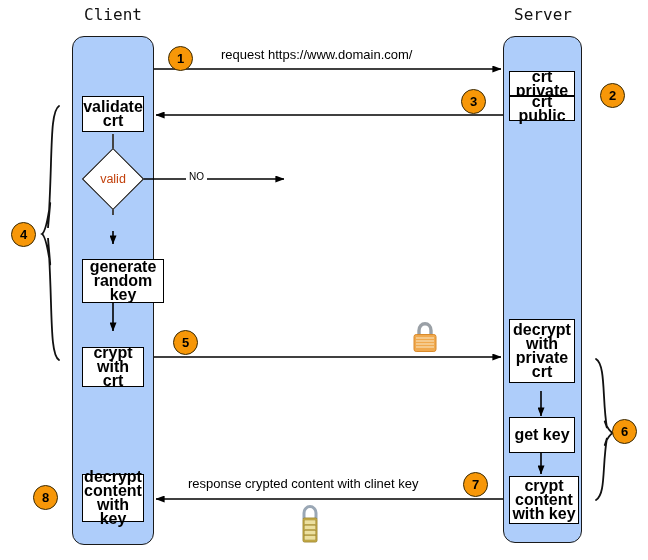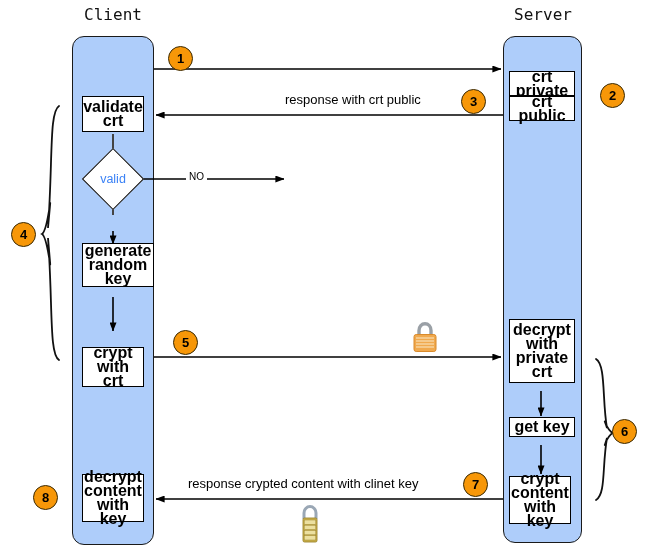--- a/index.html
+++ b/index.html
@@ -62,21 +62,21 @@
     box-sizing: border-box;
   }
   .diamond .dlabel {
     position: absolute;
     left: 0; top: 0;
     width: 100%; height: 100%;
     display: flex;
     align-items: center;
     justify-content: center;
     font-size: 12.5px;
-    color: #3b82f6;
+    color: #c2410c;
   }
   .msg-label {
     position: absolute;
     font-size: 13px;
     color: #000;
     white-space: nowrap;
   }
   .edge-label {
     position: absolute;
     font-size: 10px;
@@ -162,21 +162,21 @@
   </div>
 
   <div class="diamond" style="left:91px; top:157px; width:44px; height:44px;">
     <div class="dshape"></div>
     <div class="dlabel">valid</div>
   </div>
 
   <div class="edge-label" style="left:186px; top:171px;">NO</div>
   <div class="edge-label" style="left:96px; top:215px; background:#aecdfa;margin-top:43px;">YES</div>
 
-  <div class="pbox" style="left:82px; top:243px; width:72px; height:44px;">
+  <div class="pbox" style="left:82px; top:259px; width:82px; height:44px;">
     <span style="white-space:pre-line;">generate
 random
 key</span>
   </div>
 
   <div class="pbox" style="left:82px; top:347px; width:62px; height:40px;">
     <span style="white-space:pre-line;">crypt with
 crt</span>
   </div>
 
@@ -194,31 +194,31 @@
     <span>crt public</span>
   </div>
 
   <div class="pbox" style="left:509px; top:319px; width:66px; height:64px;">
     <span style="white-space:pre-line;">decrypt
 with
 private
 crt</span>
   </div>
 
-  <div class="pbox" style="left:509px; top:417px; width:66px; height:20px;justify-content:center;">
+  <div class="pbox" style="left:509px; top:417px; width:66px; height:36px;justify-content:center;">
     <span>get key</span>
   </div>
 
-  <div class="pbox" style="left:509px; top:476px; width:62px; height:48px;">
+  <div class="pbox" style="left:509px; top:476px; width:70px; height:48px;">
     <span style="white-space:pre-line;">crypt
 content
 with key</span>
   </div>
 
-  <div class="msg-label" style="left:285px; top:92px;">response with crt public</div>
+  <div class="msg-label" style="left:221px; top:47px;">request https://www.domain.com/</div>
   <div class="msg-label" style="left:188px; top:476px;">response crypted content with clinet key</div>
 
   <div class="step" style="left:168px; top:46px;">1</div>
   <div class="step" style="left:600px; top:83px;">2</div>
   <div class="step" style="left:461px; top:89px;">3</div>
   <div class="step" style="left:11px; top:222px;">4</div>
   <div class="step" style="left:173px; top:330px;">5</div>
   <div class="step" style="left:612px; top:419px;">6</div>
   <div class="step" style="left:463px; top:472px;">7</div>
   <div class="step" style="left:33px; top:485px;">8</div>

